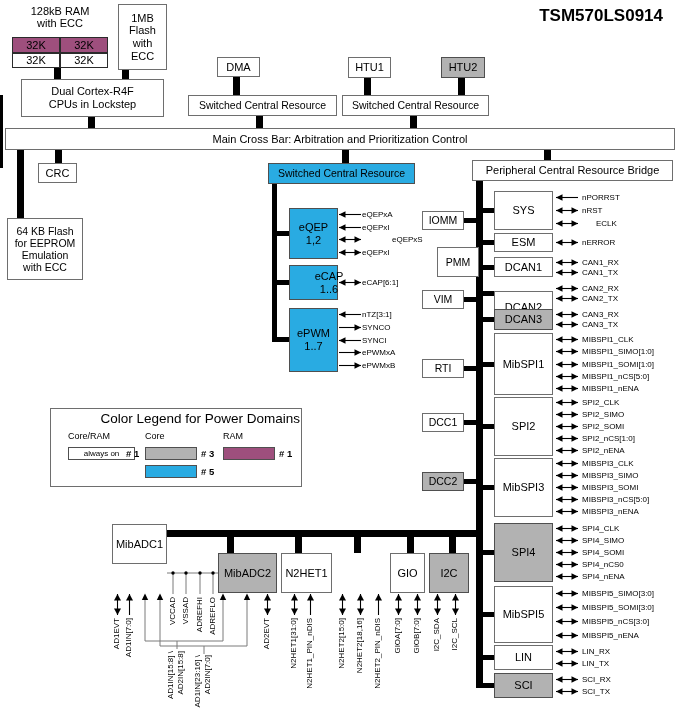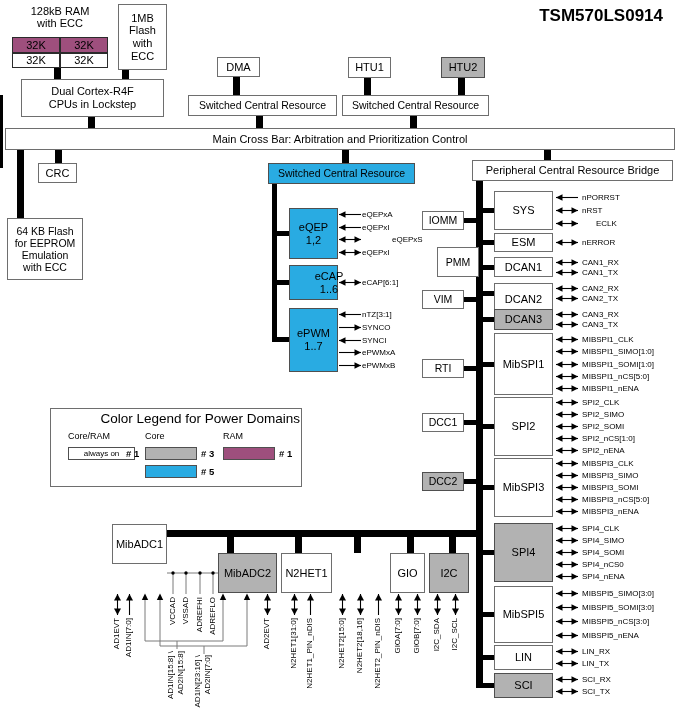--- a/index.html
+++ b/index.html
@@ -211,21 +211,21 @@
       <polygon points="0,4.5 6.5,1.2 6.5,7.8" fill="#000"></polygon>
       <polygon points="22,4.5 15.5,1.2 15.5,7.8" fill="#000"></polygon>
     </svg>
     <div class="sig-label" style="left: 582px; top: 257.5px;">CAN1_RX</div>
     <svg width="22" height="9" style="left: 556px; top: 267.5px;">
       <path d="M0,4.5 H22" stroke="#000" stroke-width="1.1" fill="none"></path>
       <polygon points="0,4.5 6.5,1.2 6.5,7.8" fill="#000"></polygon>
       <polygon points="22,4.5 15.5,1.2 15.5,7.8" fill="#000"></polygon>
     </svg>
     <div class="sig-label" style="left: 582px; top: 267.5px;">CAN1_TX</div>
-    <div class="box" style="left: 494px; top: 283px; width: 59px; height: 33px;">DCAN2</div>
+    <div class="box" style="left: 494px; top: 291px; width: 59px; height: 33px;">DCAN2</div>
     <svg width="22" height="9" style="left: 556px; top: 283.5px;">
       <path d="M0,4.5 H22" stroke="#000" stroke-width="1.1" fill="none"></path>
       <polygon points="0,4.5 6.5,1.2 6.5,7.8" fill="#000"></polygon>
       <polygon points="22,4.5 15.5,1.2 15.5,7.8" fill="#000"></polygon>
     </svg>
     <div class="sig-label" style="left: 582px; top: 283.5px;">CAN2_RX</div>
     <svg width="22" height="9" style="left: 556px; top: 293.5px;">
       <path d="M0,4.5 H22" stroke="#000" stroke-width="1.1" fill="none"></path>
       <polygon points="0,4.5 6.5,1.2 6.5,7.8" fill="#000"></polygon>
       <polygon points="22,4.5 15.5,1.2 15.5,7.8" fill="#000"></polygon>

